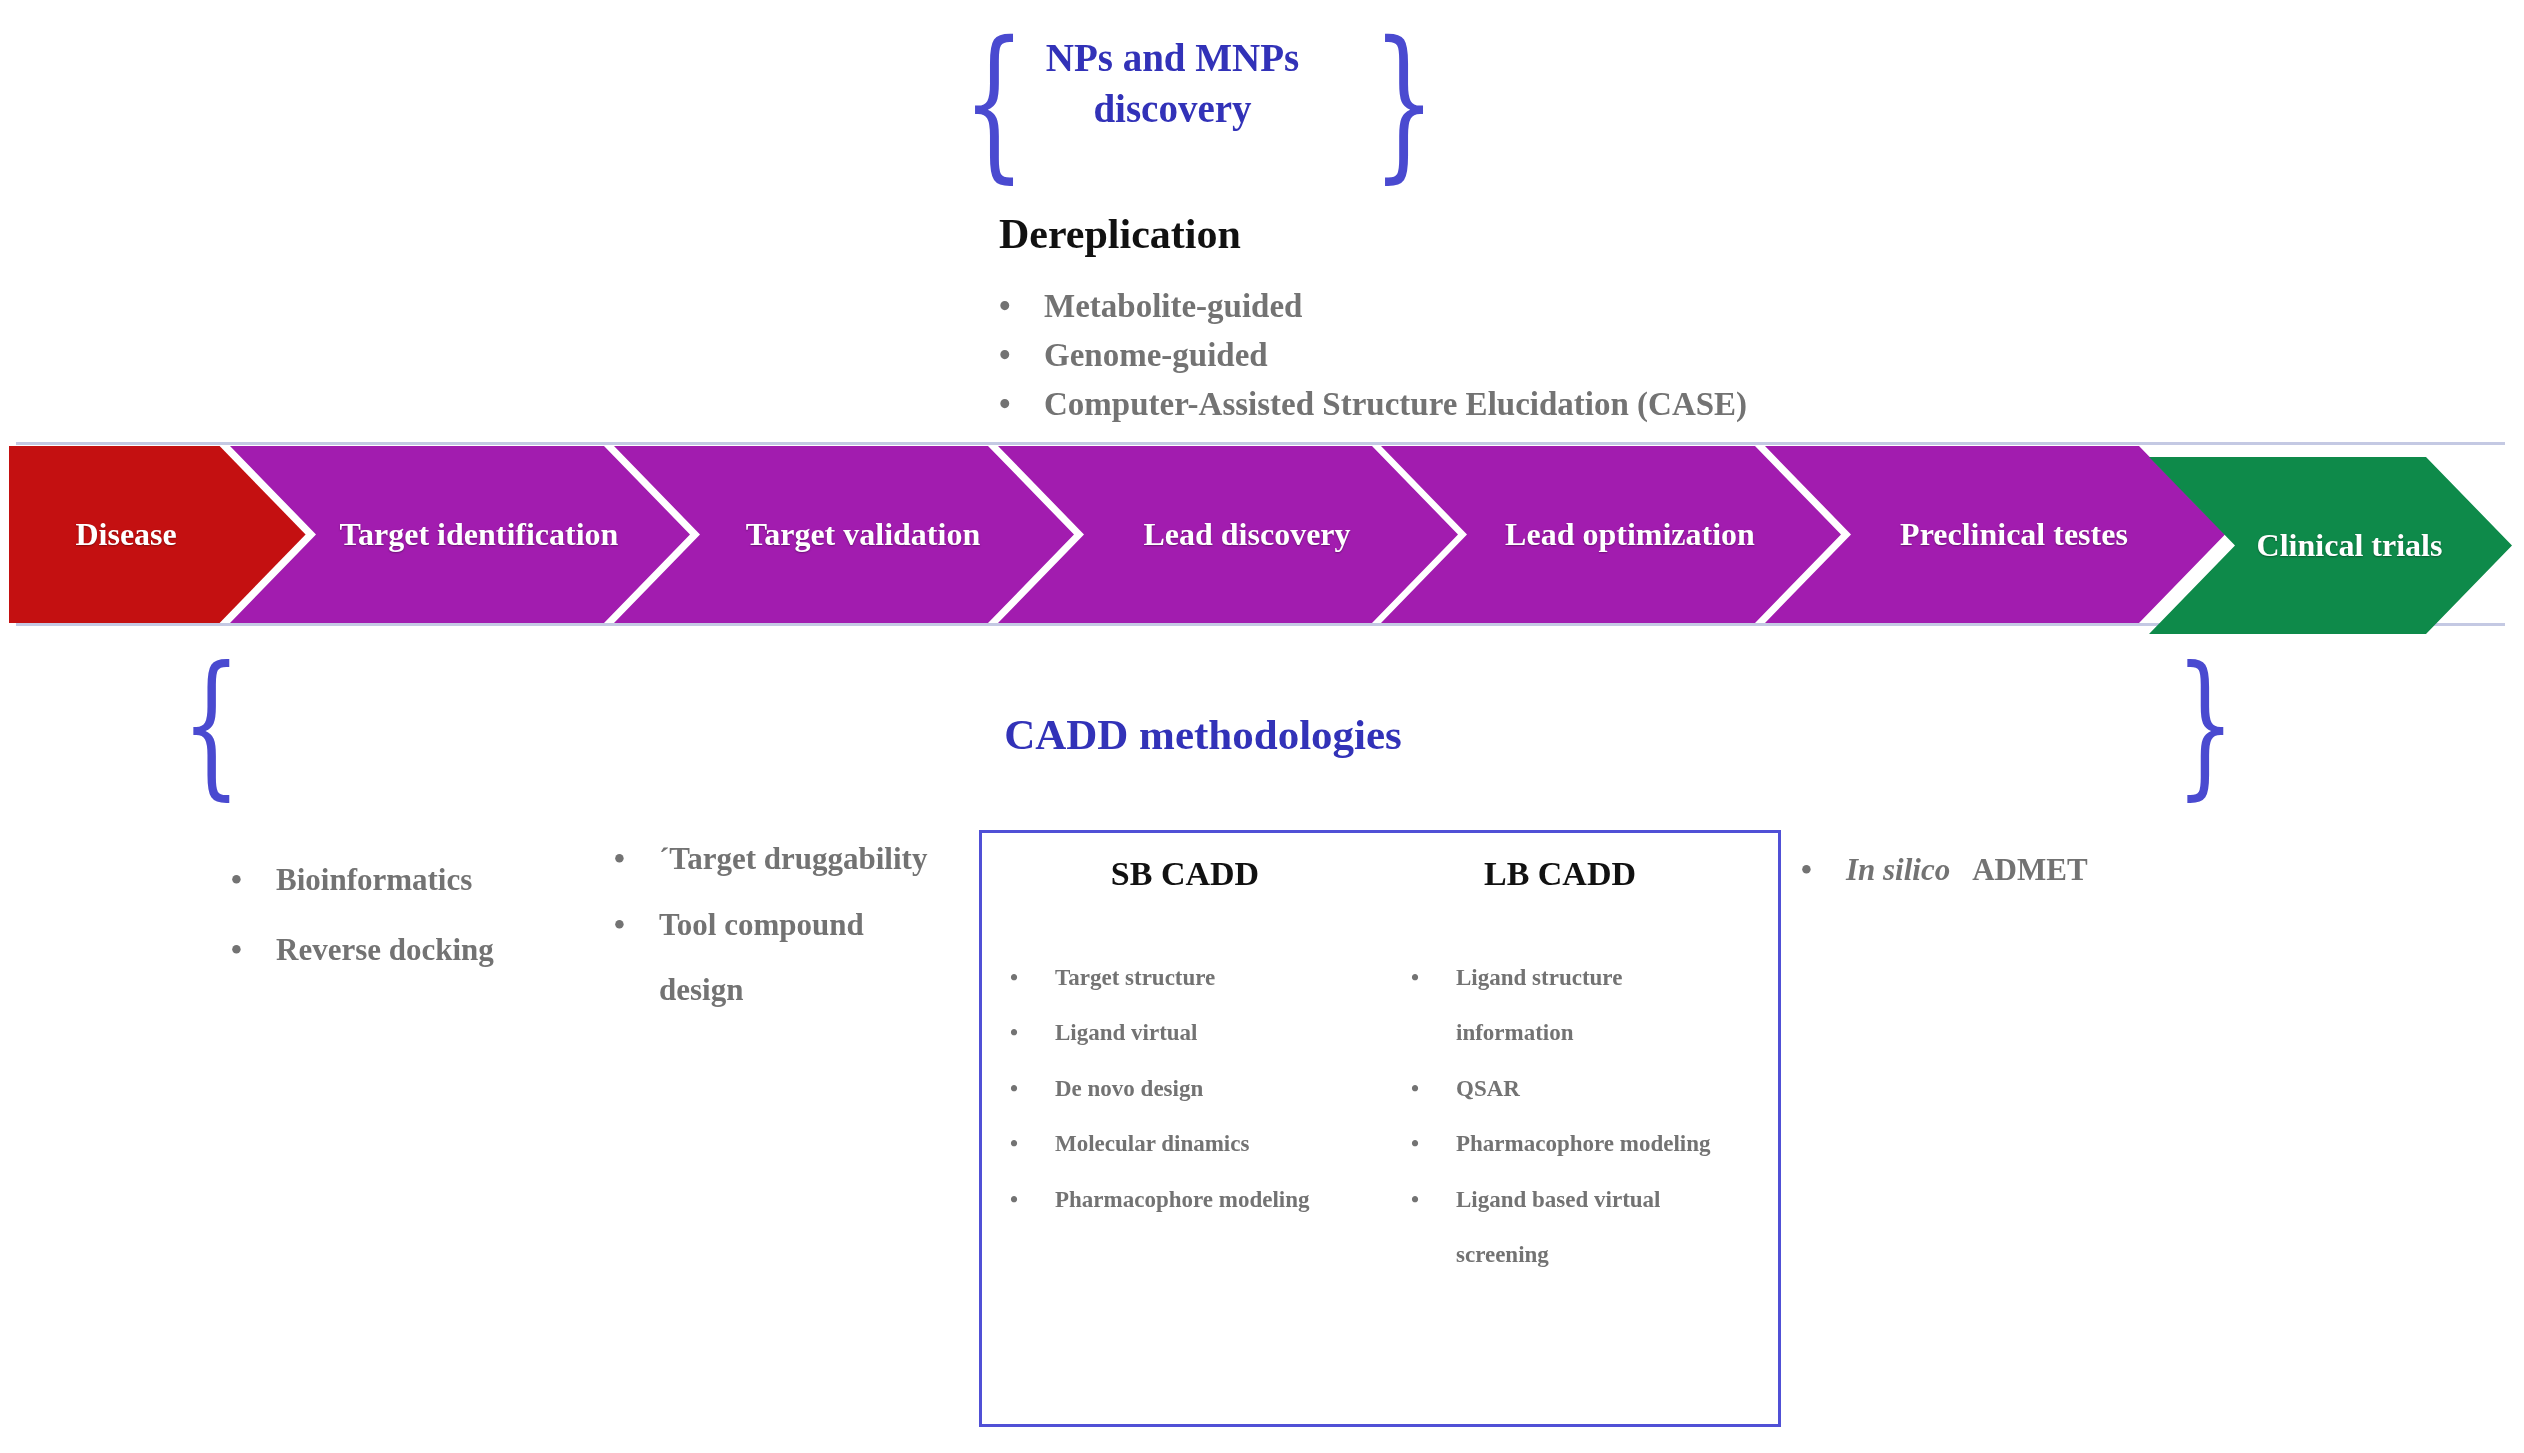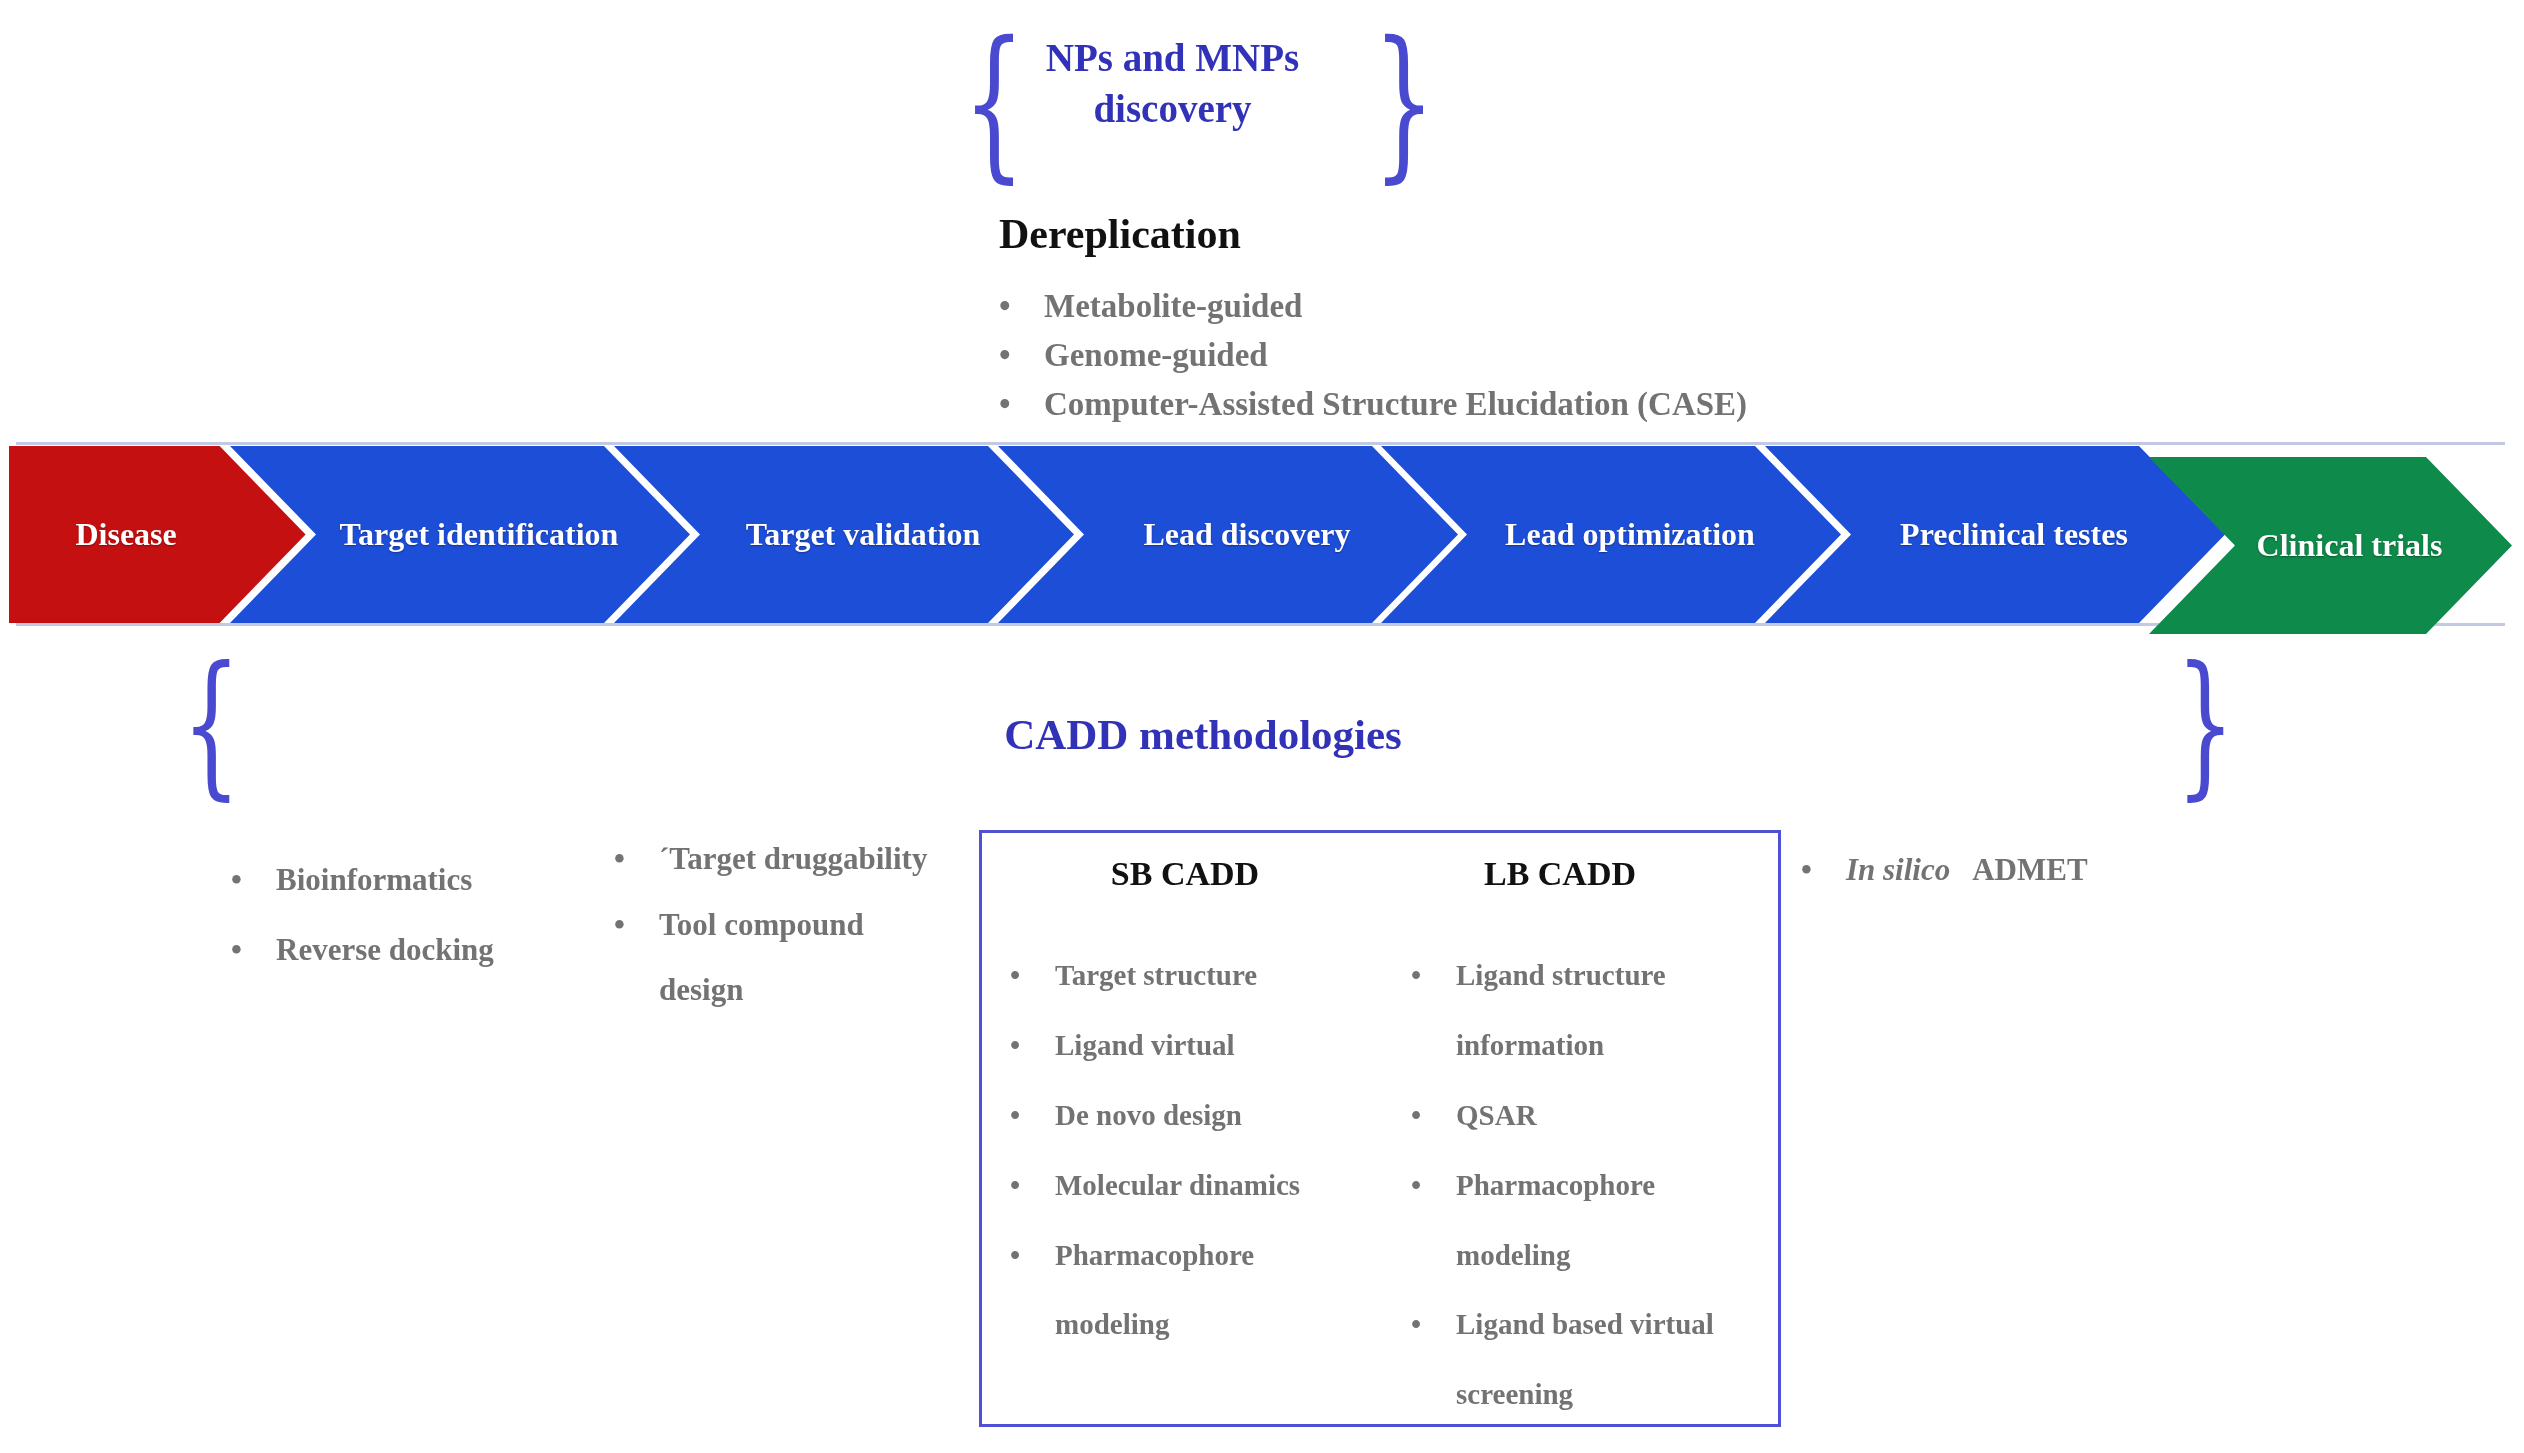--- a/index.html
+++ b/index.html
@@ -37,42 +37,42 @@
   #band-line-bottom{top:623px;}
   .stage{position:absolute;top:446px;height:177px;display:flex;align-items:center;
          justify-content:center;text-align:center;color:#ffffff;font-size:32px;
          font-weight:600;line-height:1.3;box-sizing:border-box;
          text-shadow:0 0.9px 1.7px rgba(0,0,0,.35);}
   .stage.first{clip-path:polygon(0 0,calc(100% - 86px) 0,100% 50%,calc(100% - 86px) 100%,0 100%);
                padding-right:62px;}
   .stage.mid,.stage.last{clip-path:polygon(0 0,calc(100% - 86px) 0,100% 50%,calc(100% - 86px) 100%,0 100%,86px 50%);
              padding-left:91px;padding-right:53px;}
   #stage-0{left:8.6px;width:297px;background:#c41011;}
-  .stage.mid{width:460px;background:#1d4ed8;}
+  .stage.mid{width:460px;background:#a21caf;}
   #stage-1{left:230px;}
   #stage-2{left:614px;}
   #stage-3{left:998px;}
   #stage-4{left:1381px;}
   #stage-5{left:1765px;}
   #stage-6{left:2149px;width:363px;background:#0e8a4a;padding-left:85px;padding-right:47px;margin-top:11px;}
 
   
   #list-left{position:absolute;left:231px;top:845px;font-size:31px;line-height:2.25;}
   #list-mid{position:absolute;left:614px;top:826px;width:405px;font-size:31px;line-height:2.12;}
   #list-mid li > span{max-width:293px;}
   li.b > span, li.b > i{display:inline-block;}
 
   
   #cadd-box{position:absolute;left:979px;top:830px;width:802px;height:597px;
             border:3.4px solid #5050d6;box-sizing:border-box;background:#ffffff;}
   .box-head{position:absolute;top:22.4px;font-size:34px;font-weight:700;color:#111;
             width:328px;text-align:center;}
   #sb-head{left:39px;}
   #lb-head{left:414px;}
-  .box-list{position:absolute;top:108px;font-size:29px;line-height:2.41;}
+  .box-list{position:absolute;top:117px;font-size:23px;line-height:2.41;}
   #sb-list{left:28px;width:332px;}
   #lb-list{left:429px;width:345px;}
   #sb-list li > span{max-width:267px;}
   #lb-list li > span{max-width:285px;}
 
   
   #admet{position:absolute;left:1801px;top:847px;font-size:31px;line-height:1.5;}
   #admet i{font-style:italic;margin-right:22px;}
 </style>
 </head>

